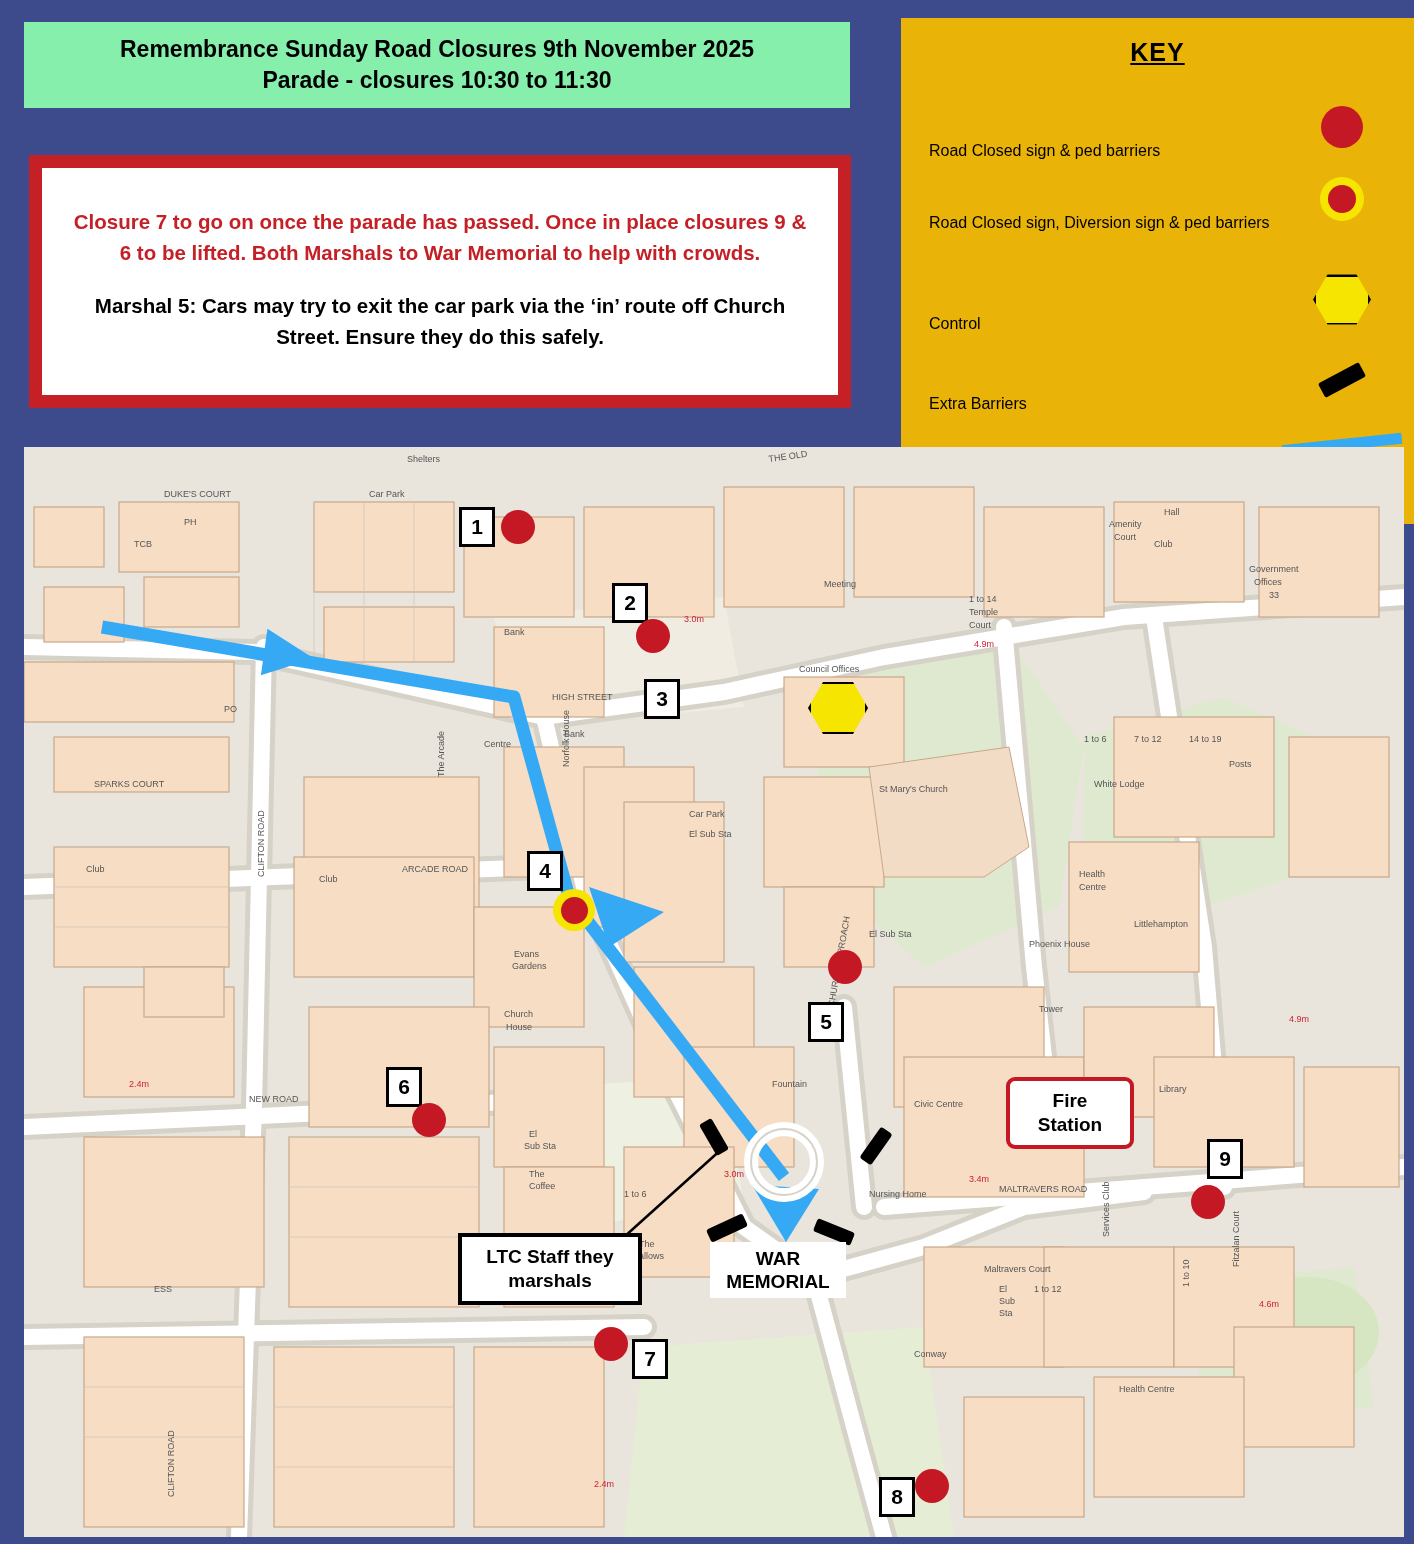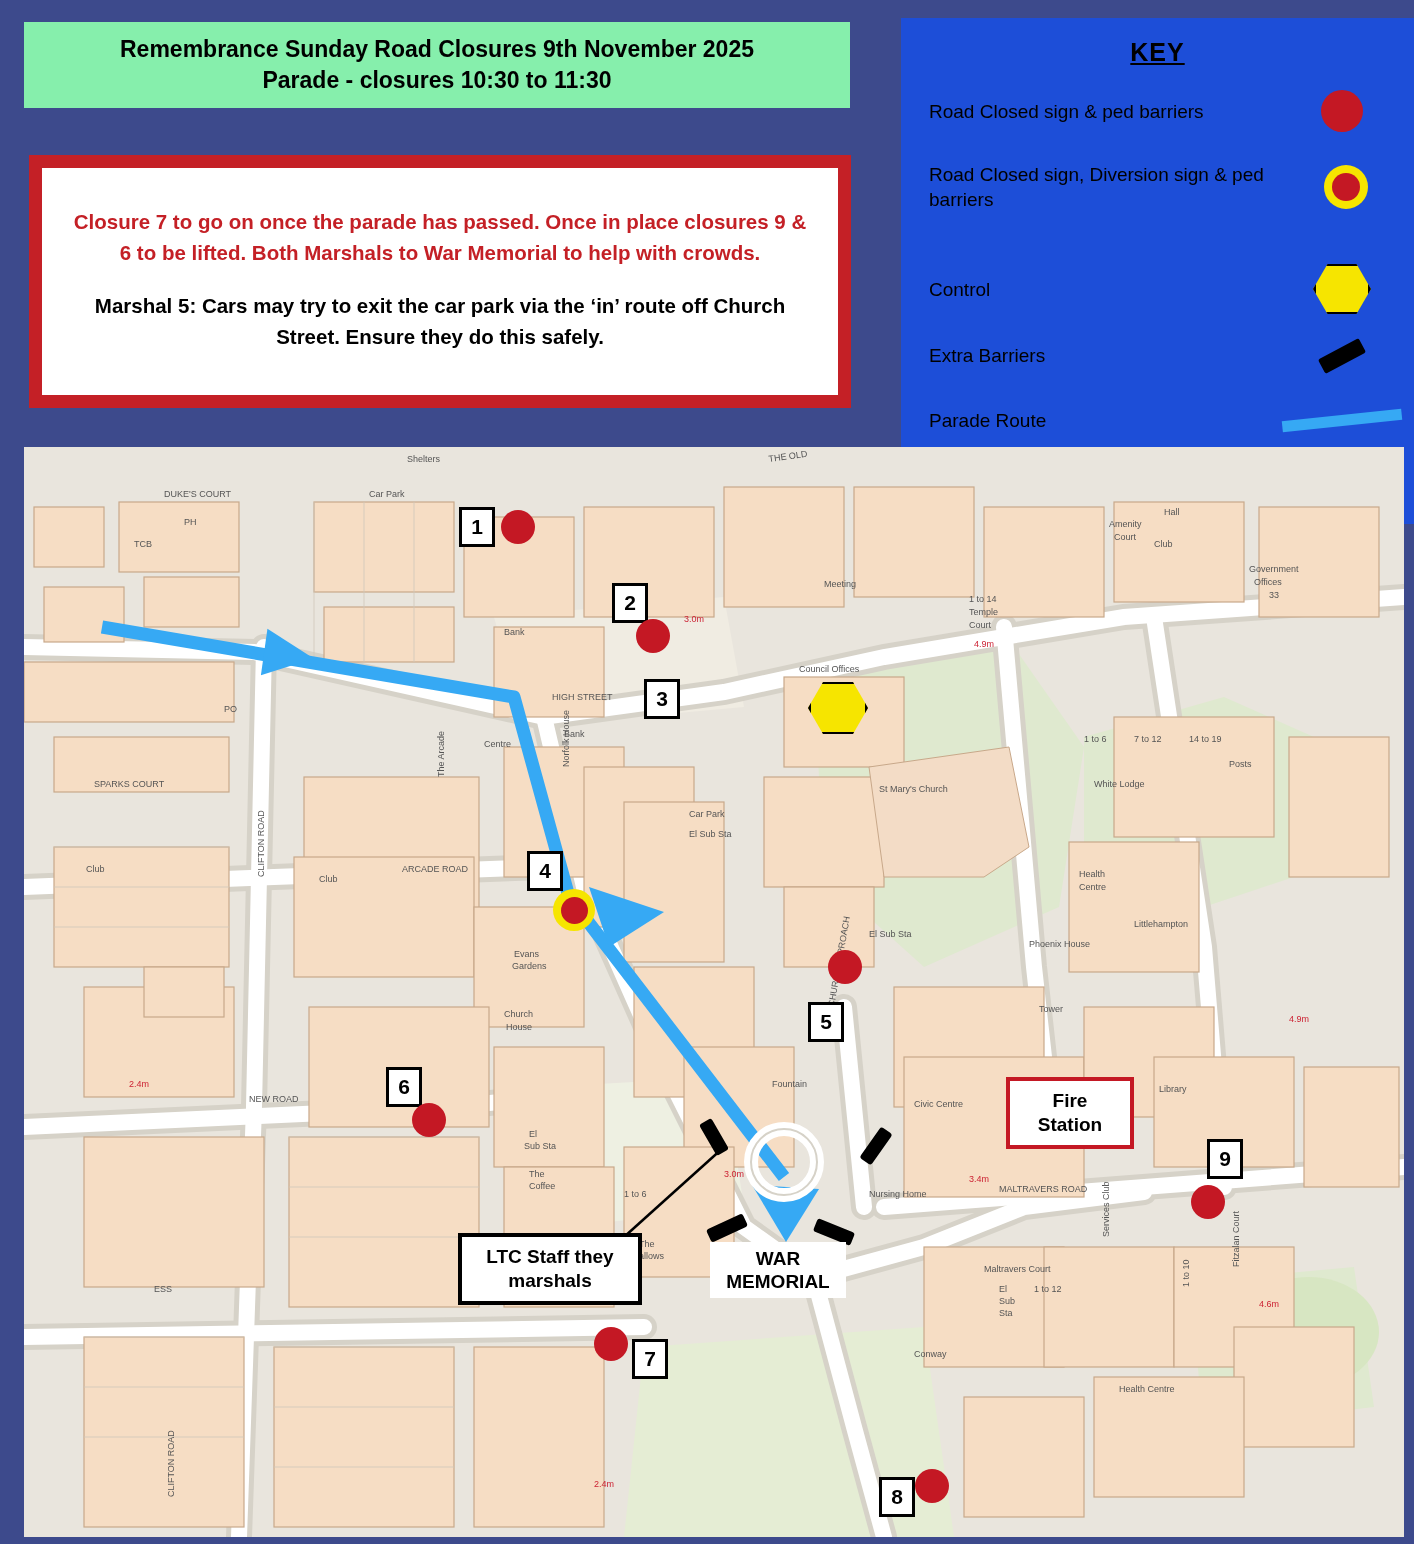--- a/index.html
+++ b/index.html
@@ -64,43 +64,44 @@
     line-height: 31px;
     text-align: center;
     margin: 6px;
   }
 
   
   #key-box {
     position: absolute;
     left: 901px; top: 18px;
     width: 513px; height: 506px;
-    background: #1d4ed8;
+    background: #eab308;
   }
   #key-title {
     text-align: center;
     font-size: 25px;
     font-weight: bold;
     text-decoration: underline;
     margin-top: 20px;
     letter-spacing: 1px;
   }
   .key-row {
     position: absolute;
     left: 28px;
     right: 12px;
     display: flex;
     align-items: center;
     justify-content: space-between;
   }
   .key-label {
-    font-size: 19px;
+    font-size: 16px;
     color: #000;
     line-height: 25px;
     max-width: 360px;
+    margin-top: 48px;
   }
   .key-symbol {
     width: 120px;
     display: flex;
     align-items: center;
     justify-content: center;
   }
 
   .dot-red {
     width: 42px; height: 42px; border-radius: 50%;
@@ -187,20 +188,21 @@
     background: #fff;
     font-size: 19px;
     font-weight: bold;
     text-align: center;
     padding: 8px 10px;
     line-height: 24px;
     color: #000;
   }
   .callout.red {
     border-color: #c41824;
+    border-radius: 9px;
   }
   .plain-label {
     background: #fff;
     font-size: 19px;
     font-weight: bold;
     text-align: center;
     padding: 5px 8px;
     line-height: 23px;
     color: #000;
   }

